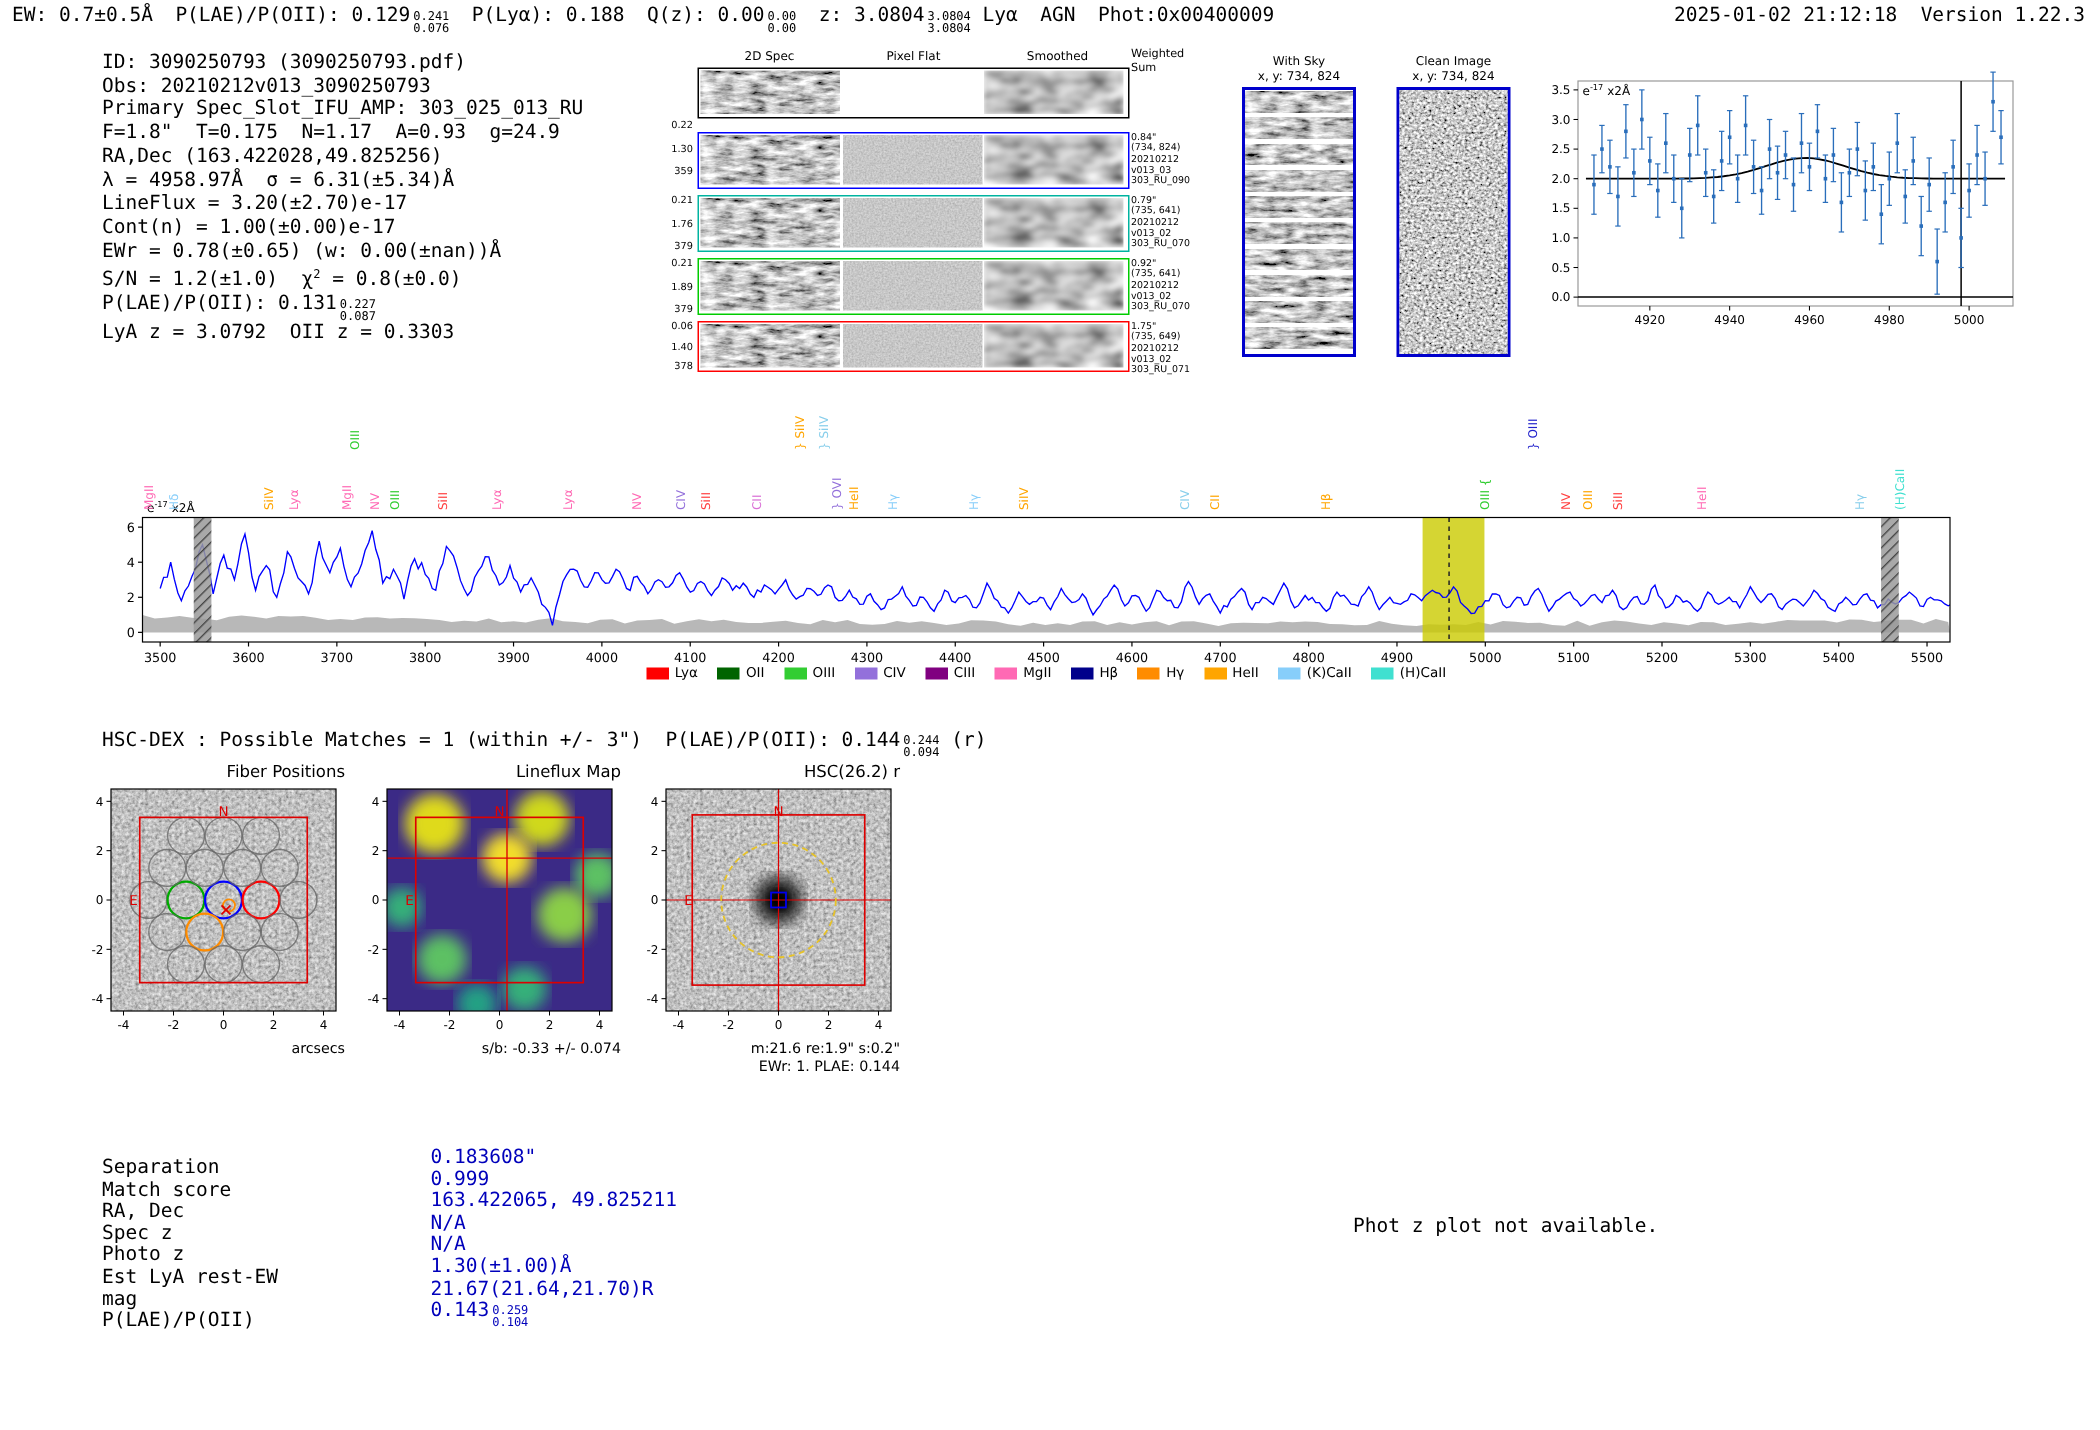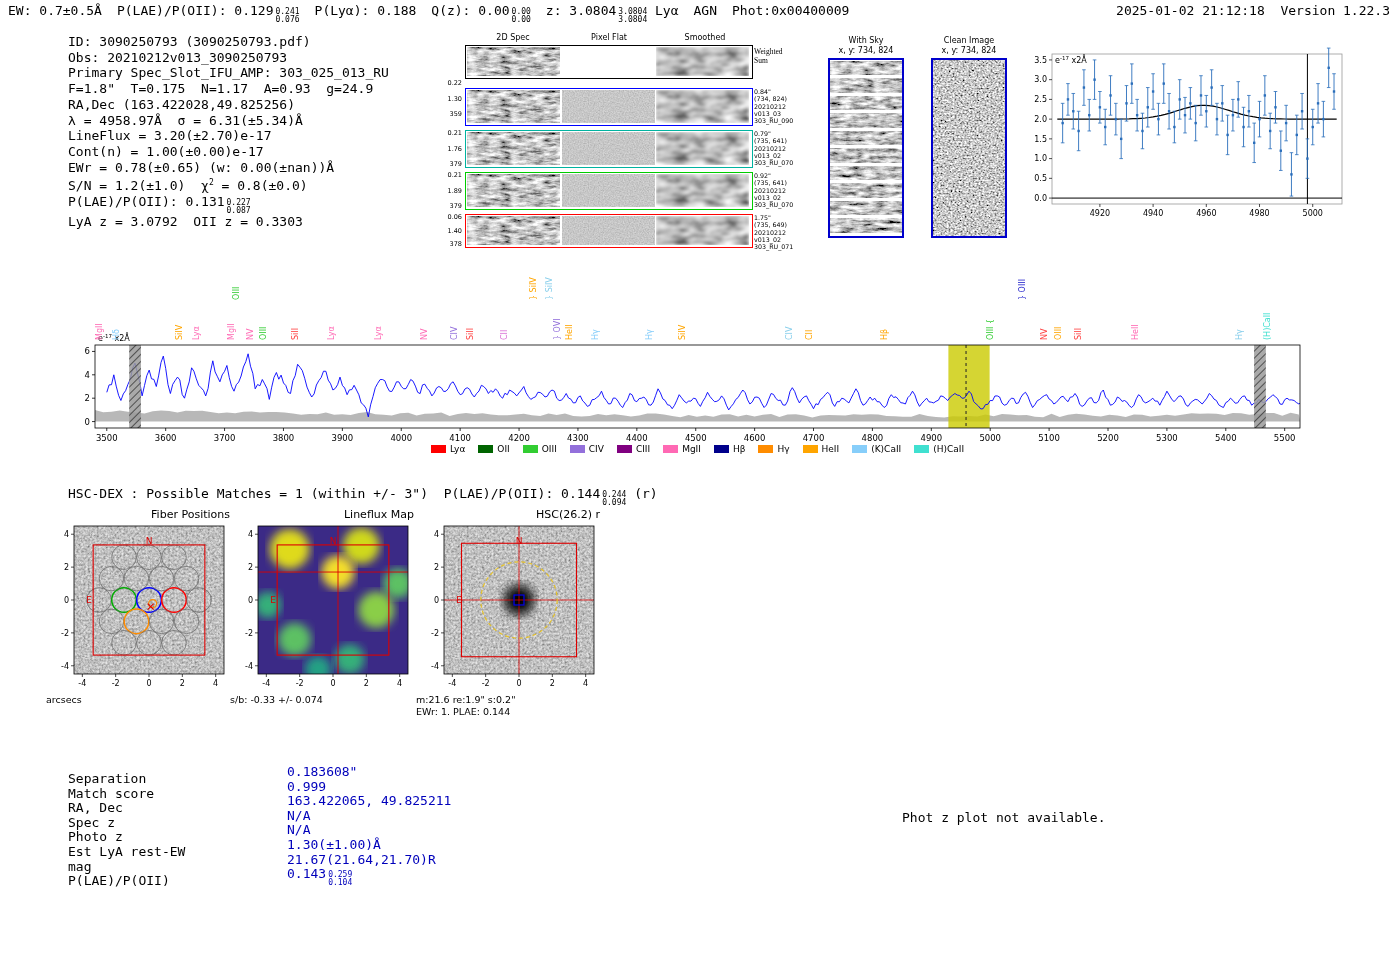--- a/index.html
+++ b/index.html
@@ -21,21 +21,21 @@
 .rightann{left:754px;width:54px;font-size:6.3px;line-height:7.3px;font-family:"DejaVu Sans",sans-serif;position:absolute}
 .rightann.weighted{font-size:7.5px;line-height:8.5px}
 .skyhdr{top:36px;width:76px;text-align:center;font-size:8px;line-height:10px;font-family:"DejaVu Sans",sans-serif}
 .imgbox{top:58px;width:76px;height:180px;border:2px solid #0000cc}
 #legend{left:95px;top:444px;width:1205px;display:flex;justify-content:center;gap:13px;align-items:center}
 .lgitem{display:inline-flex;align-items:center;gap:4px;font-size:9px;font-family:"DejaVu Sans",sans-serif}
 .sw{width:15px;height:8px;display:inline-block}
 #hsc-line{left:68px;top:486px}
 .cutout{width:184px}
 .cut-title{text-align:right;font-size:11px;font-family:"DejaVu Sans",sans-serif;height:14px}
-.cut-xlabel{text-align:left;font-size:9.5px;font-family:"DejaVu Sans",sans-serif;line-height:12px}
+.cut-xlabel{text-align:right;font-size:9.5px;font-family:"DejaVu Sans",sans-serif;line-height:12px}
 #match-table{left:68px;top:772px;display:grid;grid-template-columns:219px auto;font-size:13px;line-height:14.6px;white-space:pre}
 .mt-value{color:#0000bb;transform:translateY(-7px)}
 #photz{left:902px;top:810px}
 </style>
 </head>
 <body>
 
 <svg width="0" height="0" style="position:absolute" aria-hidden="true">
   <defs>
     <filter id="fCoarse" x="0" y="0" width="100%" height="100%">
@@ -128,21 +128,21 @@
 <div id="spec2d-rows">
     <div class="abs rowwrap" style="left: 465px; top: 45px; width: 288px; height: 34px; border: 1.5px solid rgb(0, 0, 0);">
       <svg width="93" height="29" style="position: absolute; left: 1px; top: 1px;">
         <rect x="0" y="0" width="93" height="29" filter="url(#fCoarse)"></rect>
       </svg>
       <svg width="93" height="29" style="position: absolute; left: 95.5px; top: 1px;"></svg>
       <svg width="93" height="29" style="position: absolute; left: 190px; top: 1px;">
         <rect x="0" y="0" width="93" height="29" filter="url(#fSmoothed)"></rect>
       </svg>
     </div>
-    <div class="rightann weighted" style="top: 48px; font-family: Liberation Serif, serif;">
+    <div class="rightann weighted" style="top: 32px;">
       <div>Weighted</div>
       <div>Sum</div>
     </div>
     <div class="abs rowwrap" style="left: 465px; top: 88px; width: 288px; height: 38px; border: 1.5px solid rgb(0, 0, 255);">
       <svg width="93" height="33" style="position: absolute; left: 1px; top: 1px;">
         <rect x="0" y="0" width="93" height="33" filter="url(#fCoarse)"></rect>
       </svg>
       <svg width="93" height="33" style="position: absolute; left: 95.5px; top: 1px;">
         <rect x="0" y="0" width="93" height="33" filter="url(#fFlat)"></rect>
       </svg>

